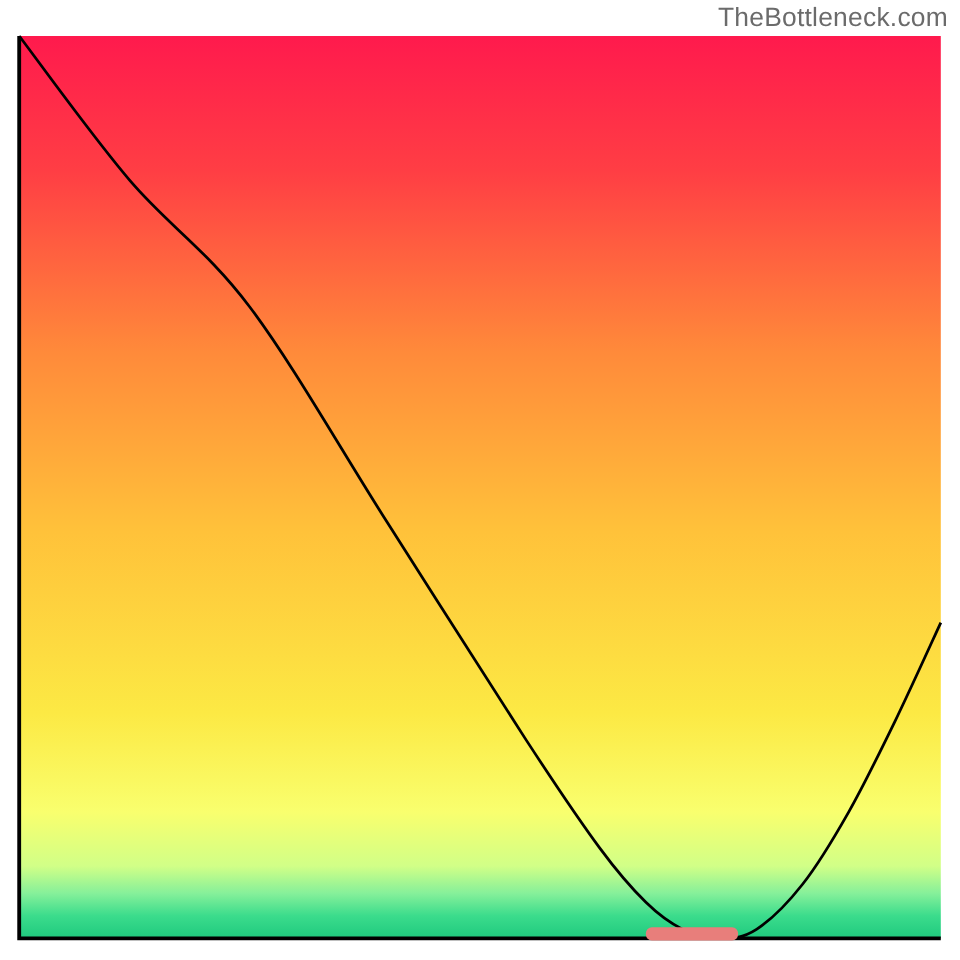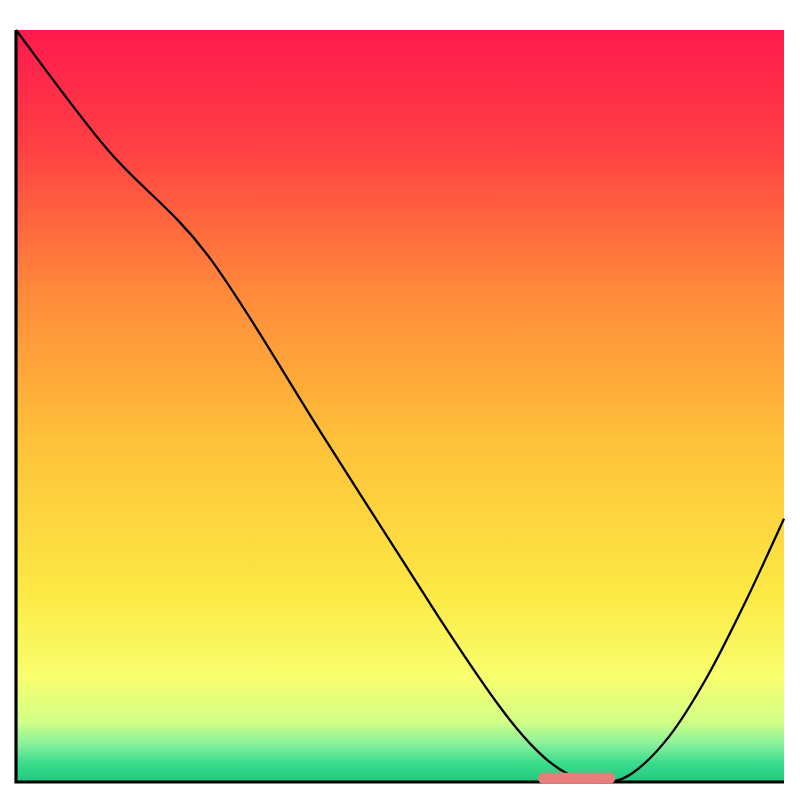--- a/index.html
+++ b/index.html
@@ -50,20 +50,21 @@
   .marker {
     fill: #e87e7b;
     stroke: none;
   }
 </style>
 </head>
 <body>
 
 <div class="frame">
 
+  <div class="watermark">TheBottleneck.com</div>
 
   <div class="plot-area">
     <svg viewBox="0 0 780 762">
       <defs>
         <linearGradient id="bg-grad" x1="0" y1="0" x2="0" y2="1">
 
         <stop offset="0%" stop-color="#ff1a4d"></stop>
             <stop offset="15%" stop-color="#ff3e44"></stop>
             <stop offset="35%" stop-color="#ff8a3a"></stop>
             <stop offset="55.00000000000001%" stop-color="#ffc23a"></stop>

